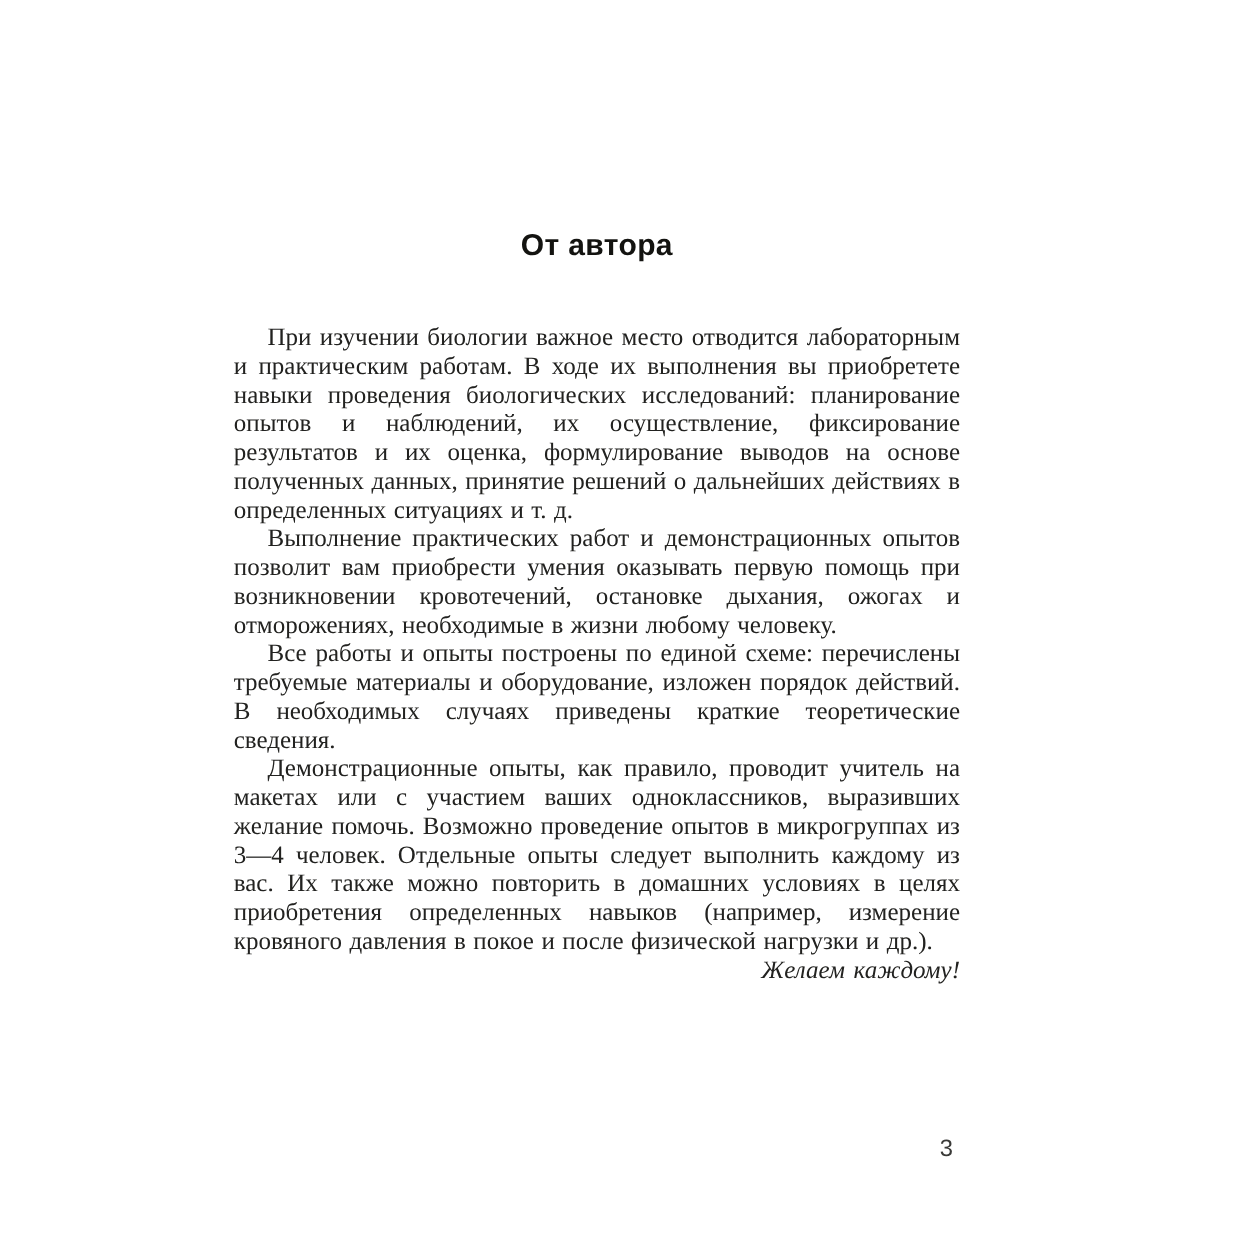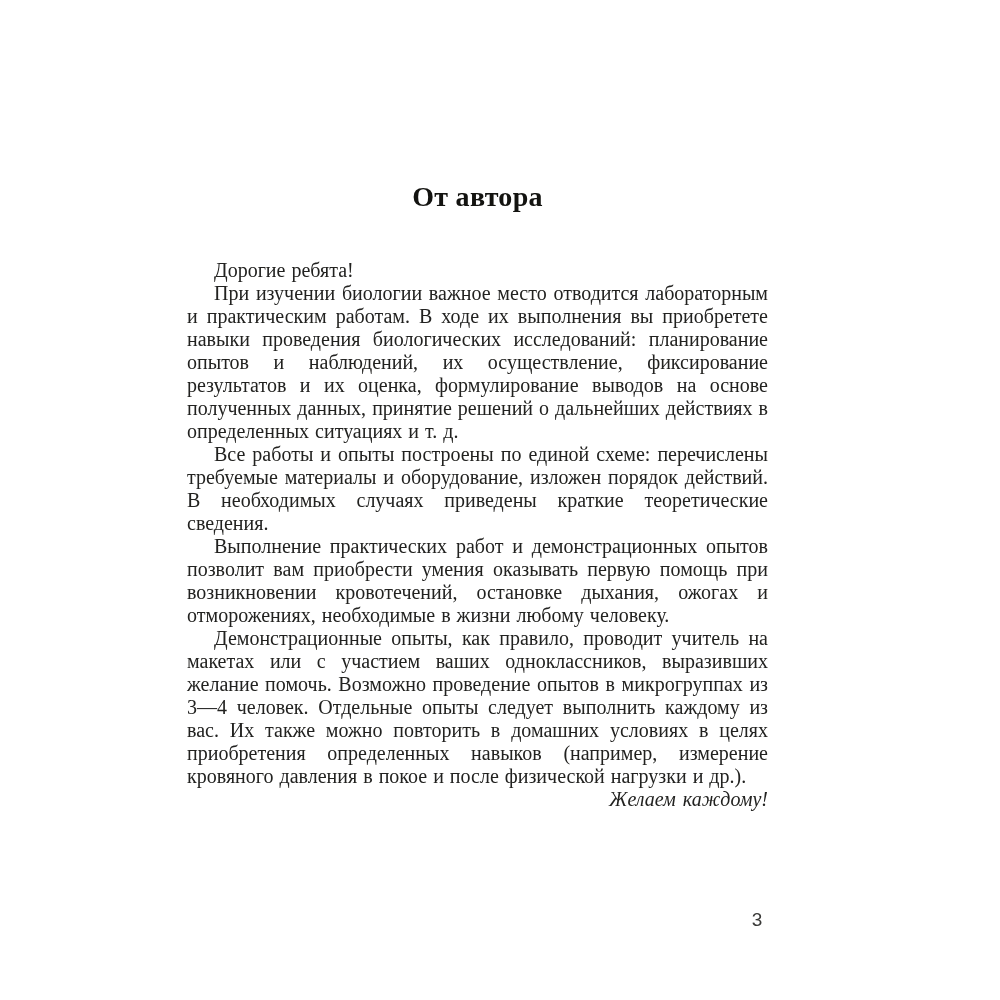--- a/index.html
+++ b/index.html
@@ -14,23 +14,23 @@
     background: #ffffff;
     overflow: hidden;
   }
   .content {
     position: absolute;
     left: 187px;
     top: 184px;
     width: 581px;
   }
   .chapter-title {
-    font-family: Liberation Serif, serif;
+    font-family: Liberation Sans, sans-serif;
     font-weight: 700;
-    font-size: 28px;
+    font-size: 24px;
     line-height: 26px;
     text-align: center;
     color: #131310;
     margin: 0 0 49px 0;
     letter-spacing: 0.3px;
   }
   .body-text p {
     font-family: "Liberation Serif", "DejaVu Serif", serif;
     font-size: 20px;
     line-height: 23px;
@@ -57,22 +57,21 @@
     color: #3a3a38;
   }
 </style>
 </head>
 <body>
 
 <div class="page">
   <div class="content">
     <h1 class="chapter-title">От автора</h1>
     <div class="body-text">
-      <p>Дорогие ребята!</p>
       <p>При изучении биологии важное место отводится лабораторным и практическим работам. В ходе их выполнения вы приобретете навыки проведения биологических исследований: планирование опытов и наблюдений, их осуществление, фиксирование результатов и их оценка, формулирование выводов на основе полученных данных, принятие решений о дальнейших действиях в определенных ситуациях и т. д.</p>
+      <p>Выполнение практических работ и демонстрационных опытов позволит вам приобрести умения оказывать первую помощь при возникновении кровотечений, остановке дыхания, ожогах и отморожениях, необходимые в жизни любому человеку.</p>
       <p>Все работы и опыты построены по единой схеме: перечислены требуемые материалы и оборудование, изложен порядок действий. В необходимых случаях приведены краткие теоретические сведения.</p>
-      <p>Выполнение практических работ и демонстрационных опытов позволит вам приобрести умения оказывать первую помощь при возникновении кровотечений, остановке дыхания, ожогах и отморожениях, необходимые в жизни любому человеку.</p>
       <p>Демонстрационные опыты, как правило, проводит учитель на макетах или с участием ваших одноклассников, выразивших желание помочь. Возможно проведение опытов в микрогруппах из 3—4 человек. Отдельные опыты следует выполнить каждому из вас. Их также можно повторить в домашних условиях в целях приобретения определенных навыков (например, измерение кровяного давления в покое и после физической нагрузки и др.).</p>
       <p class="closing-line">Желаем каждому!</p>
     </div>
   </div>
   <div class="page-number">3</div>
 </div>
 
 </body></html>

